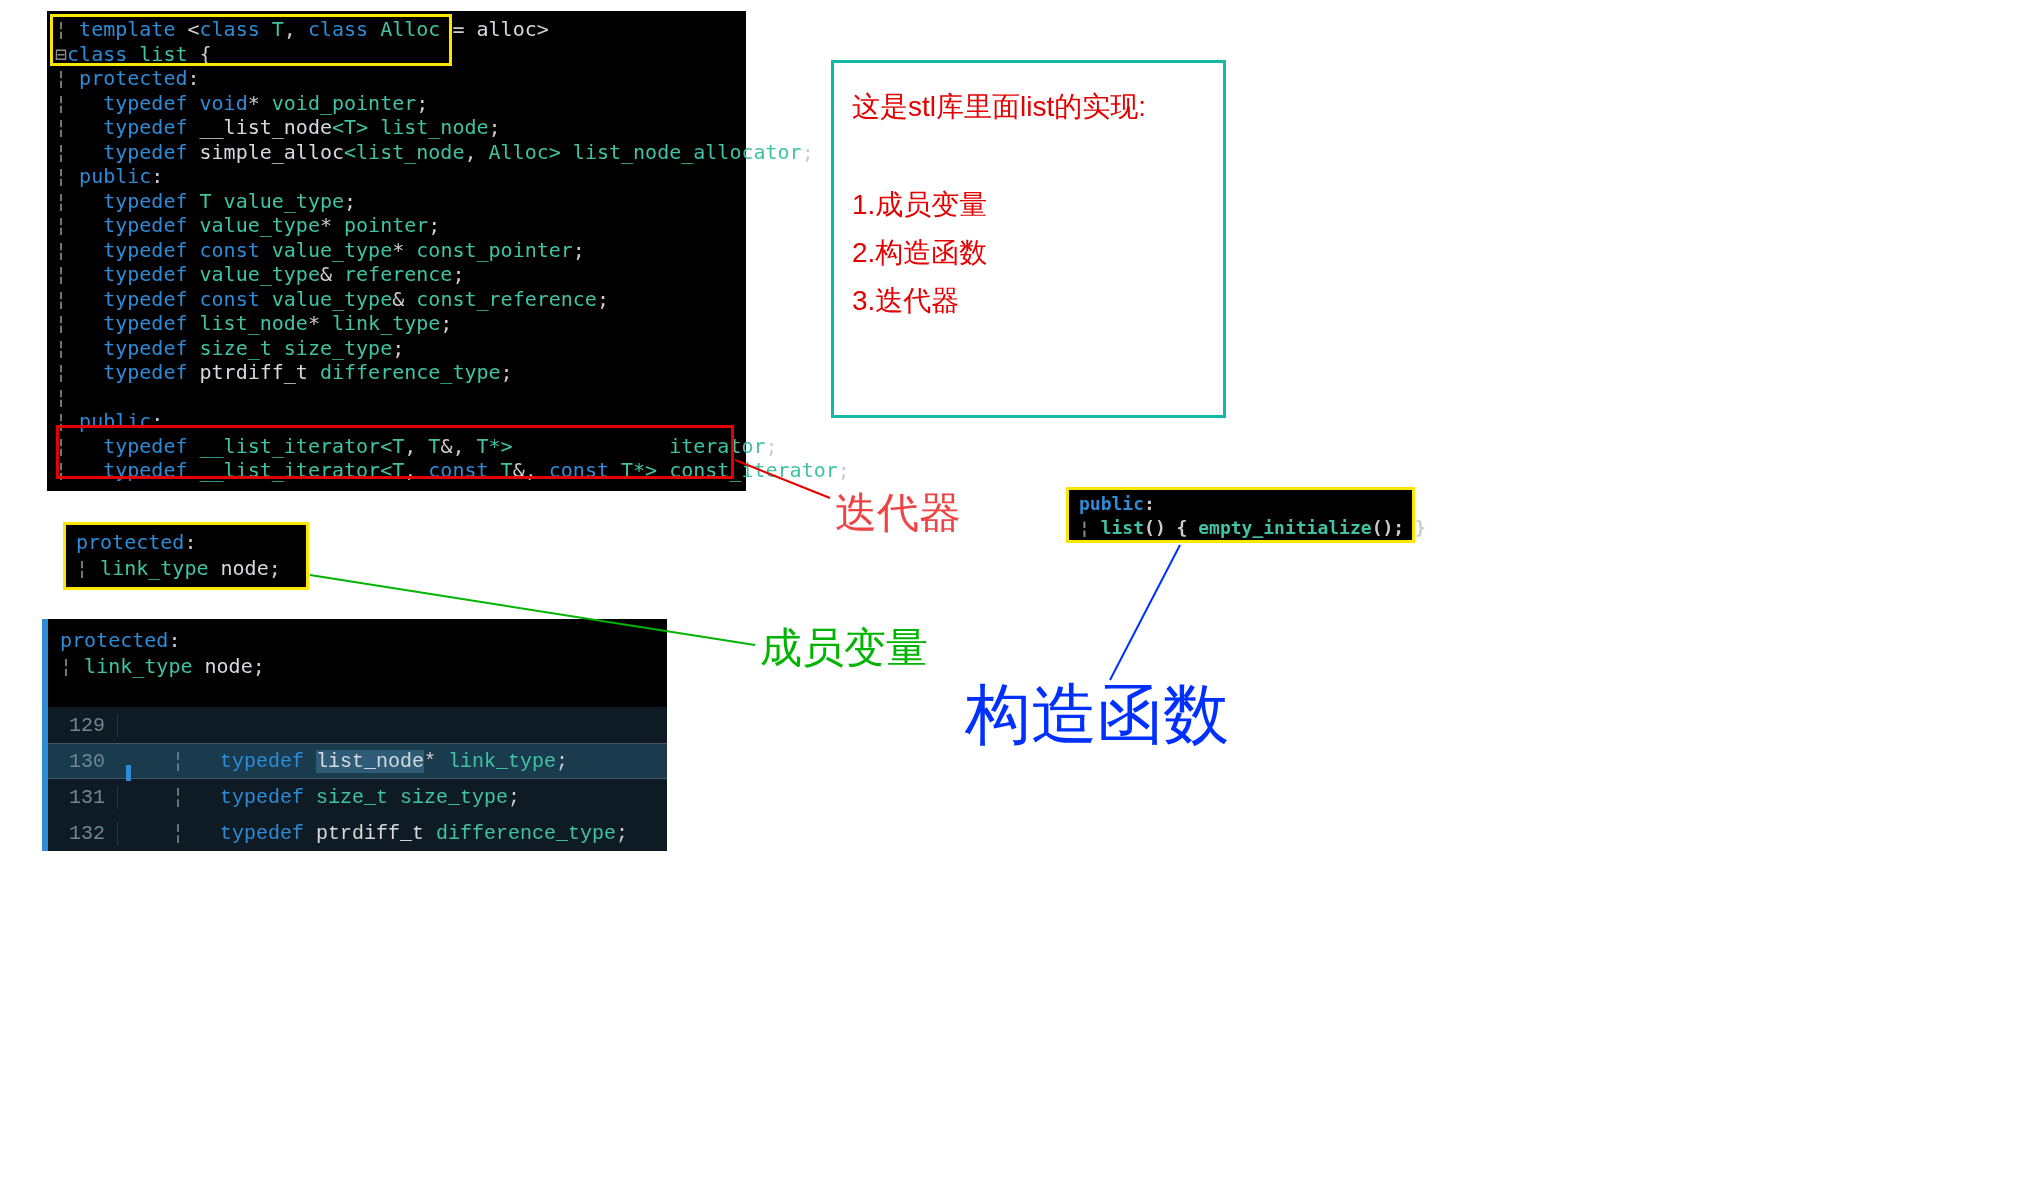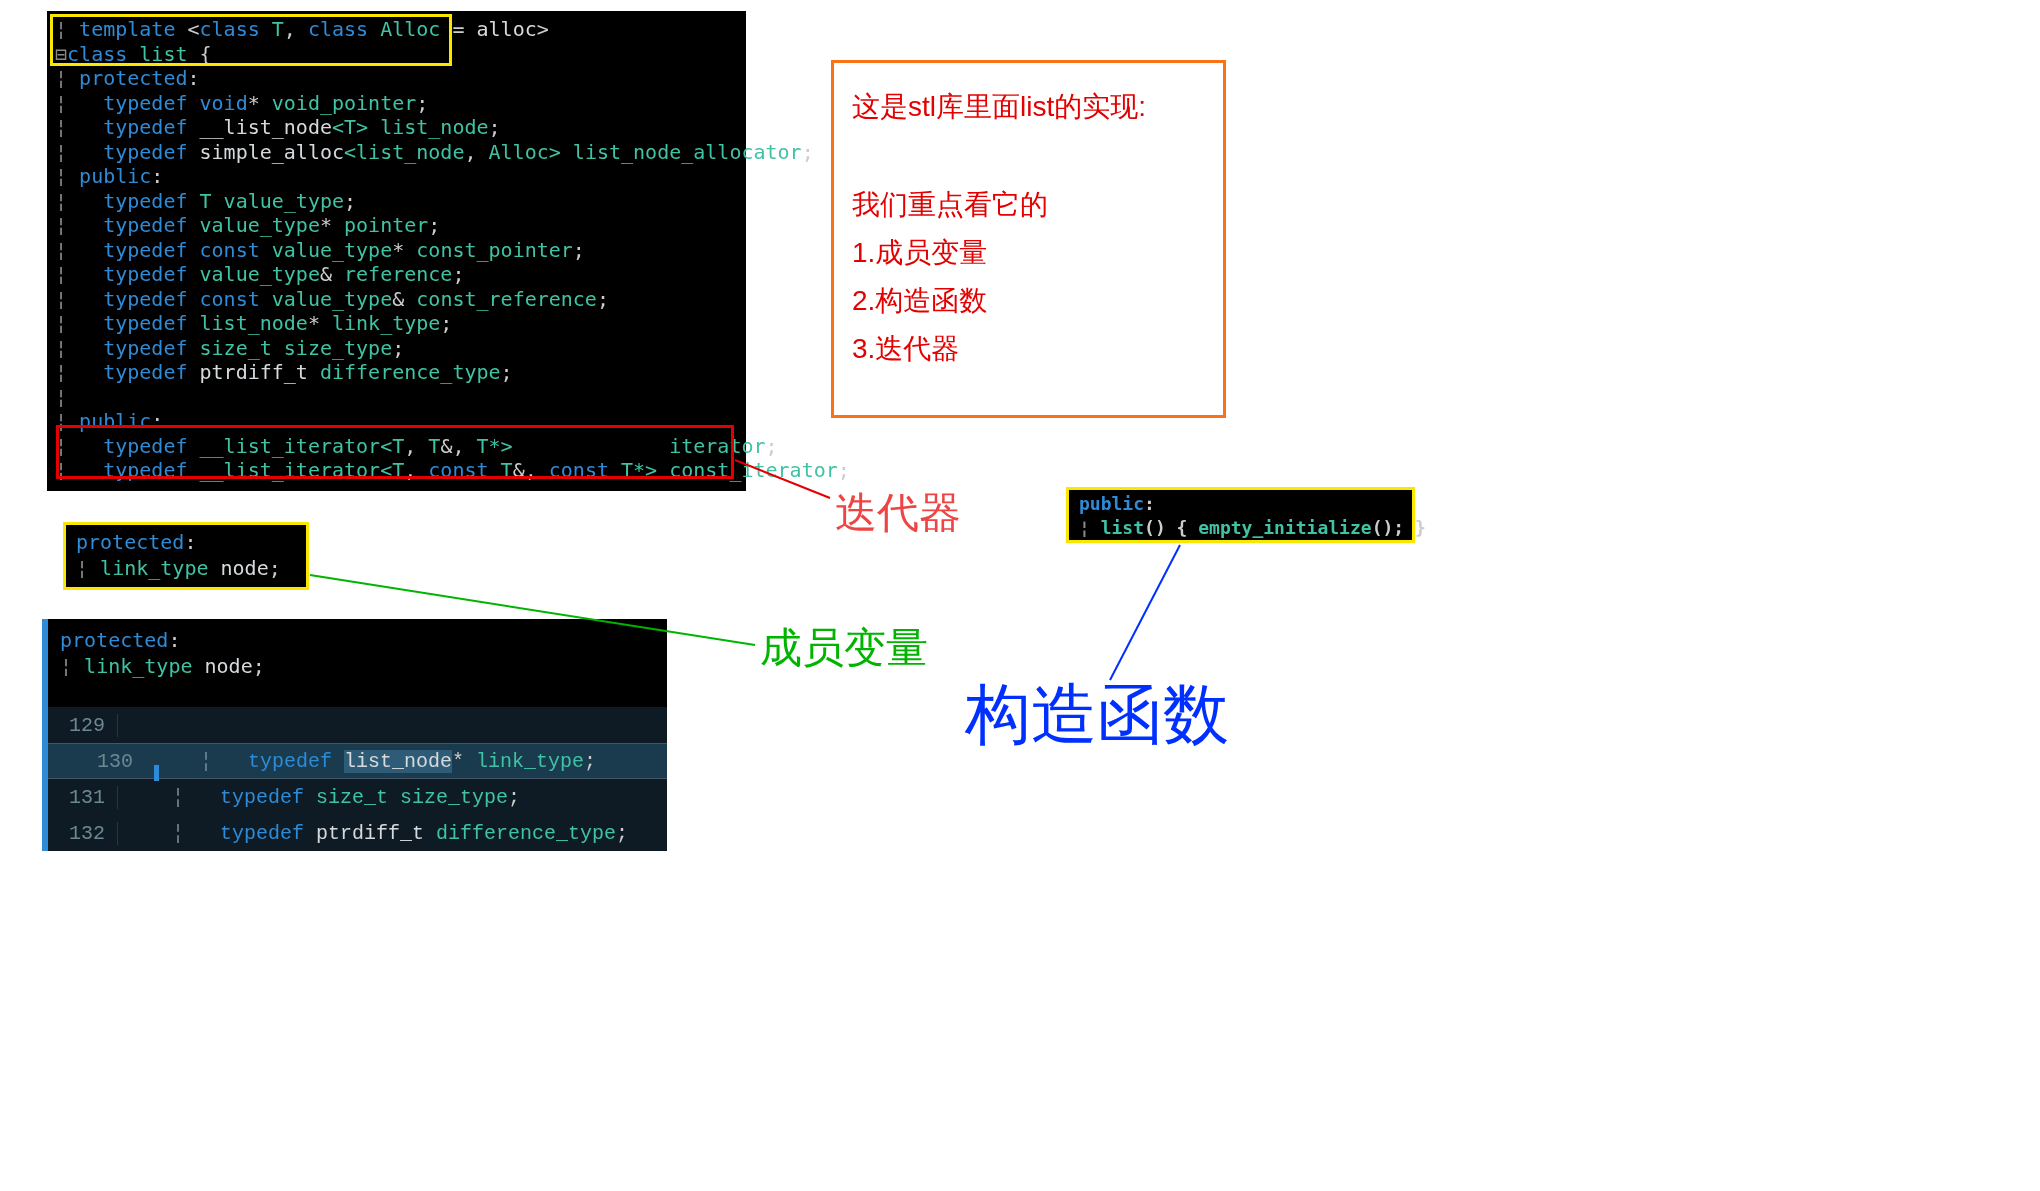--- a/index.html
+++ b/index.html
@@ -42,21 +42,21 @@
     pointer-events: none;
   }
 
   
   .note-box {
     position: absolute;
     left: 831px;
     top: 60px;
     width: 395px;
     height: 358px;
-    border: 3px solid #f97316;
+    border: 3px solid #14b8a6;
     padding: 20px 18px;
     font-family: "Microsoft YaHei", "SimSun", sans-serif;
     font-size: 28px;
     color: #e40000;
     line-height: 48px;
   }
   .note-box .heading { font-weight: 400; margin-bottom: 50px; }
 
   
   .code-member-outer {
@@ -91,21 +91,20 @@
     display: flex;
     align-items: center;
     background: #0e1b24;
     height: 36px;
     border-top: 1px solid #0e1b24;
   }
   .code3-row.hl {
     background: #1a3a4d;
     border-top: 1px solid #456;
     border-bottom: 1px solid #456;
-    padding-left: 28px;
   }
   .ln {
     width: 70px;
     text-align: right;
     color: #6d8894;
     padding-right: 12px;
     border-right: 1px solid #1a3a4d;
   }
   .gut2 { width: 40px; border-right: 1px solid #1a3a4d; position:relative; }
   .cursor-bar {
@@ -191,21 +190,20 @@
 <span class="dim">¦   </span><span class="kw">typedef</span><span> </span><span class="type">__list_iterator</span><span class="type">&lt;</span><span class="type">T</span><span class="op">, </span><span class="type">T</span><span class="op">&amp;, </span><span class="type">T</span><span class="type">*&gt;</span><span>             </span><span class="type">iterator</span><span class="op">;</span>
 <span class="dim">¦   </span><span class="kw">typedef</span><span> </span><span class="type">__list_iterator</span><span class="type">&lt;</span><span class="type">T</span><span class="op">, </span><span class="kw">const</span><span> </span><span class="type">T</span><span class="op">&amp;, </span><span class="kw">const</span><span> </span><span class="type">T</span><span class="type">*&gt; </span><span class="type">const_iterator</span><span class="op">;</span></pre>
 </div>
 
 <div class="box-yellow" style="left:50px; top:14px; width:402px; height:52px;"></div>
 
 <div class="box-red" style="left:56px; top:425px; width:678px; height:54px;"></div>
 
 <div class="note-box">
   <div class="heading">这是stl库里面list的实现:</div>
-  <div>我们重点看它的</div>
   <div>1.成员变量</div>
   <div>2.构造函数</div>
   <div>3.迭代器</div>
 </div>
 
 <div class="code-member-outer">
 <pre><span class="kw">protected</span><span class="op">:</span>
 <span class="dim">¦ </span><span class="type">link_type</span><span> </span><span class="id">node</span><span class="op">;</span></pre>
 </div>
 

